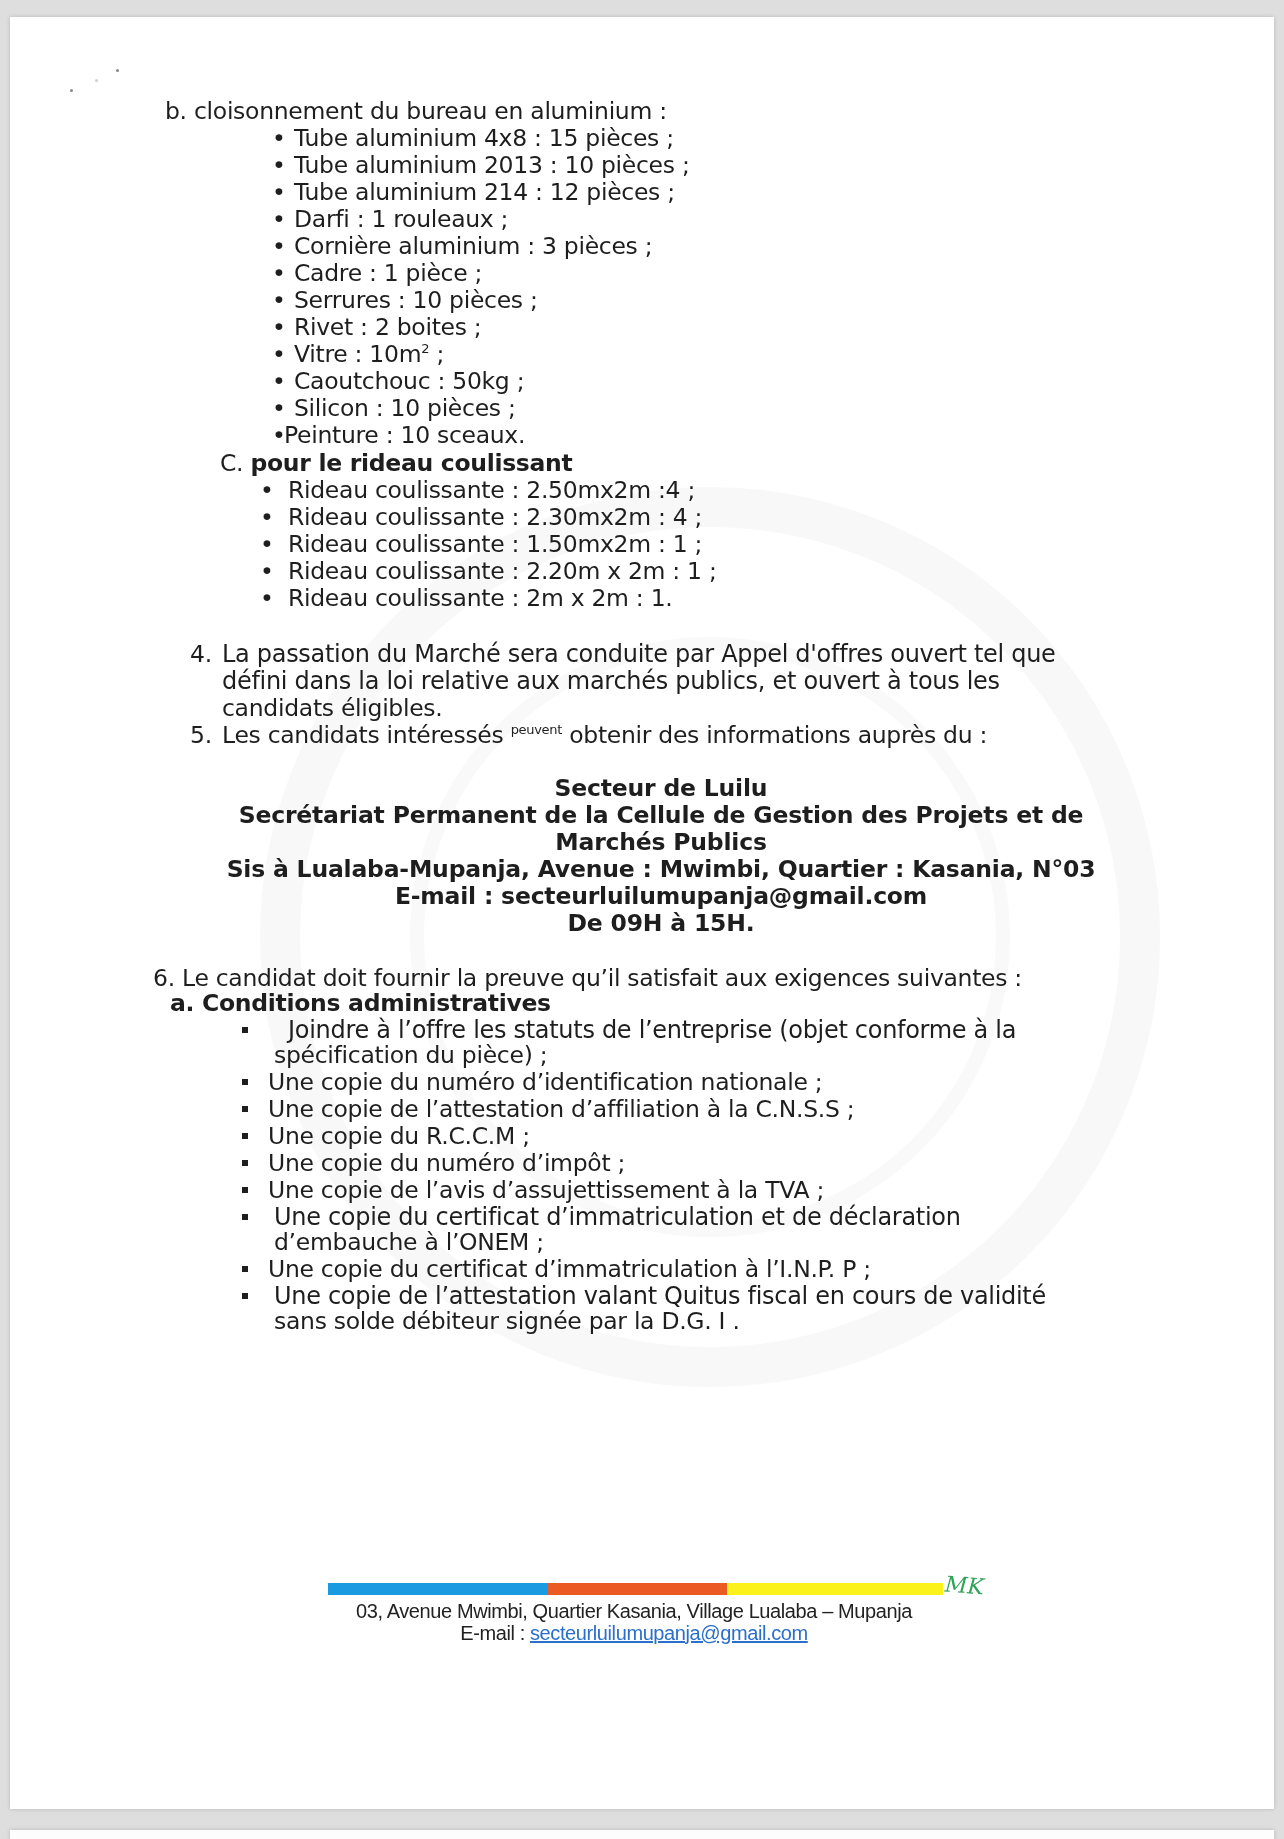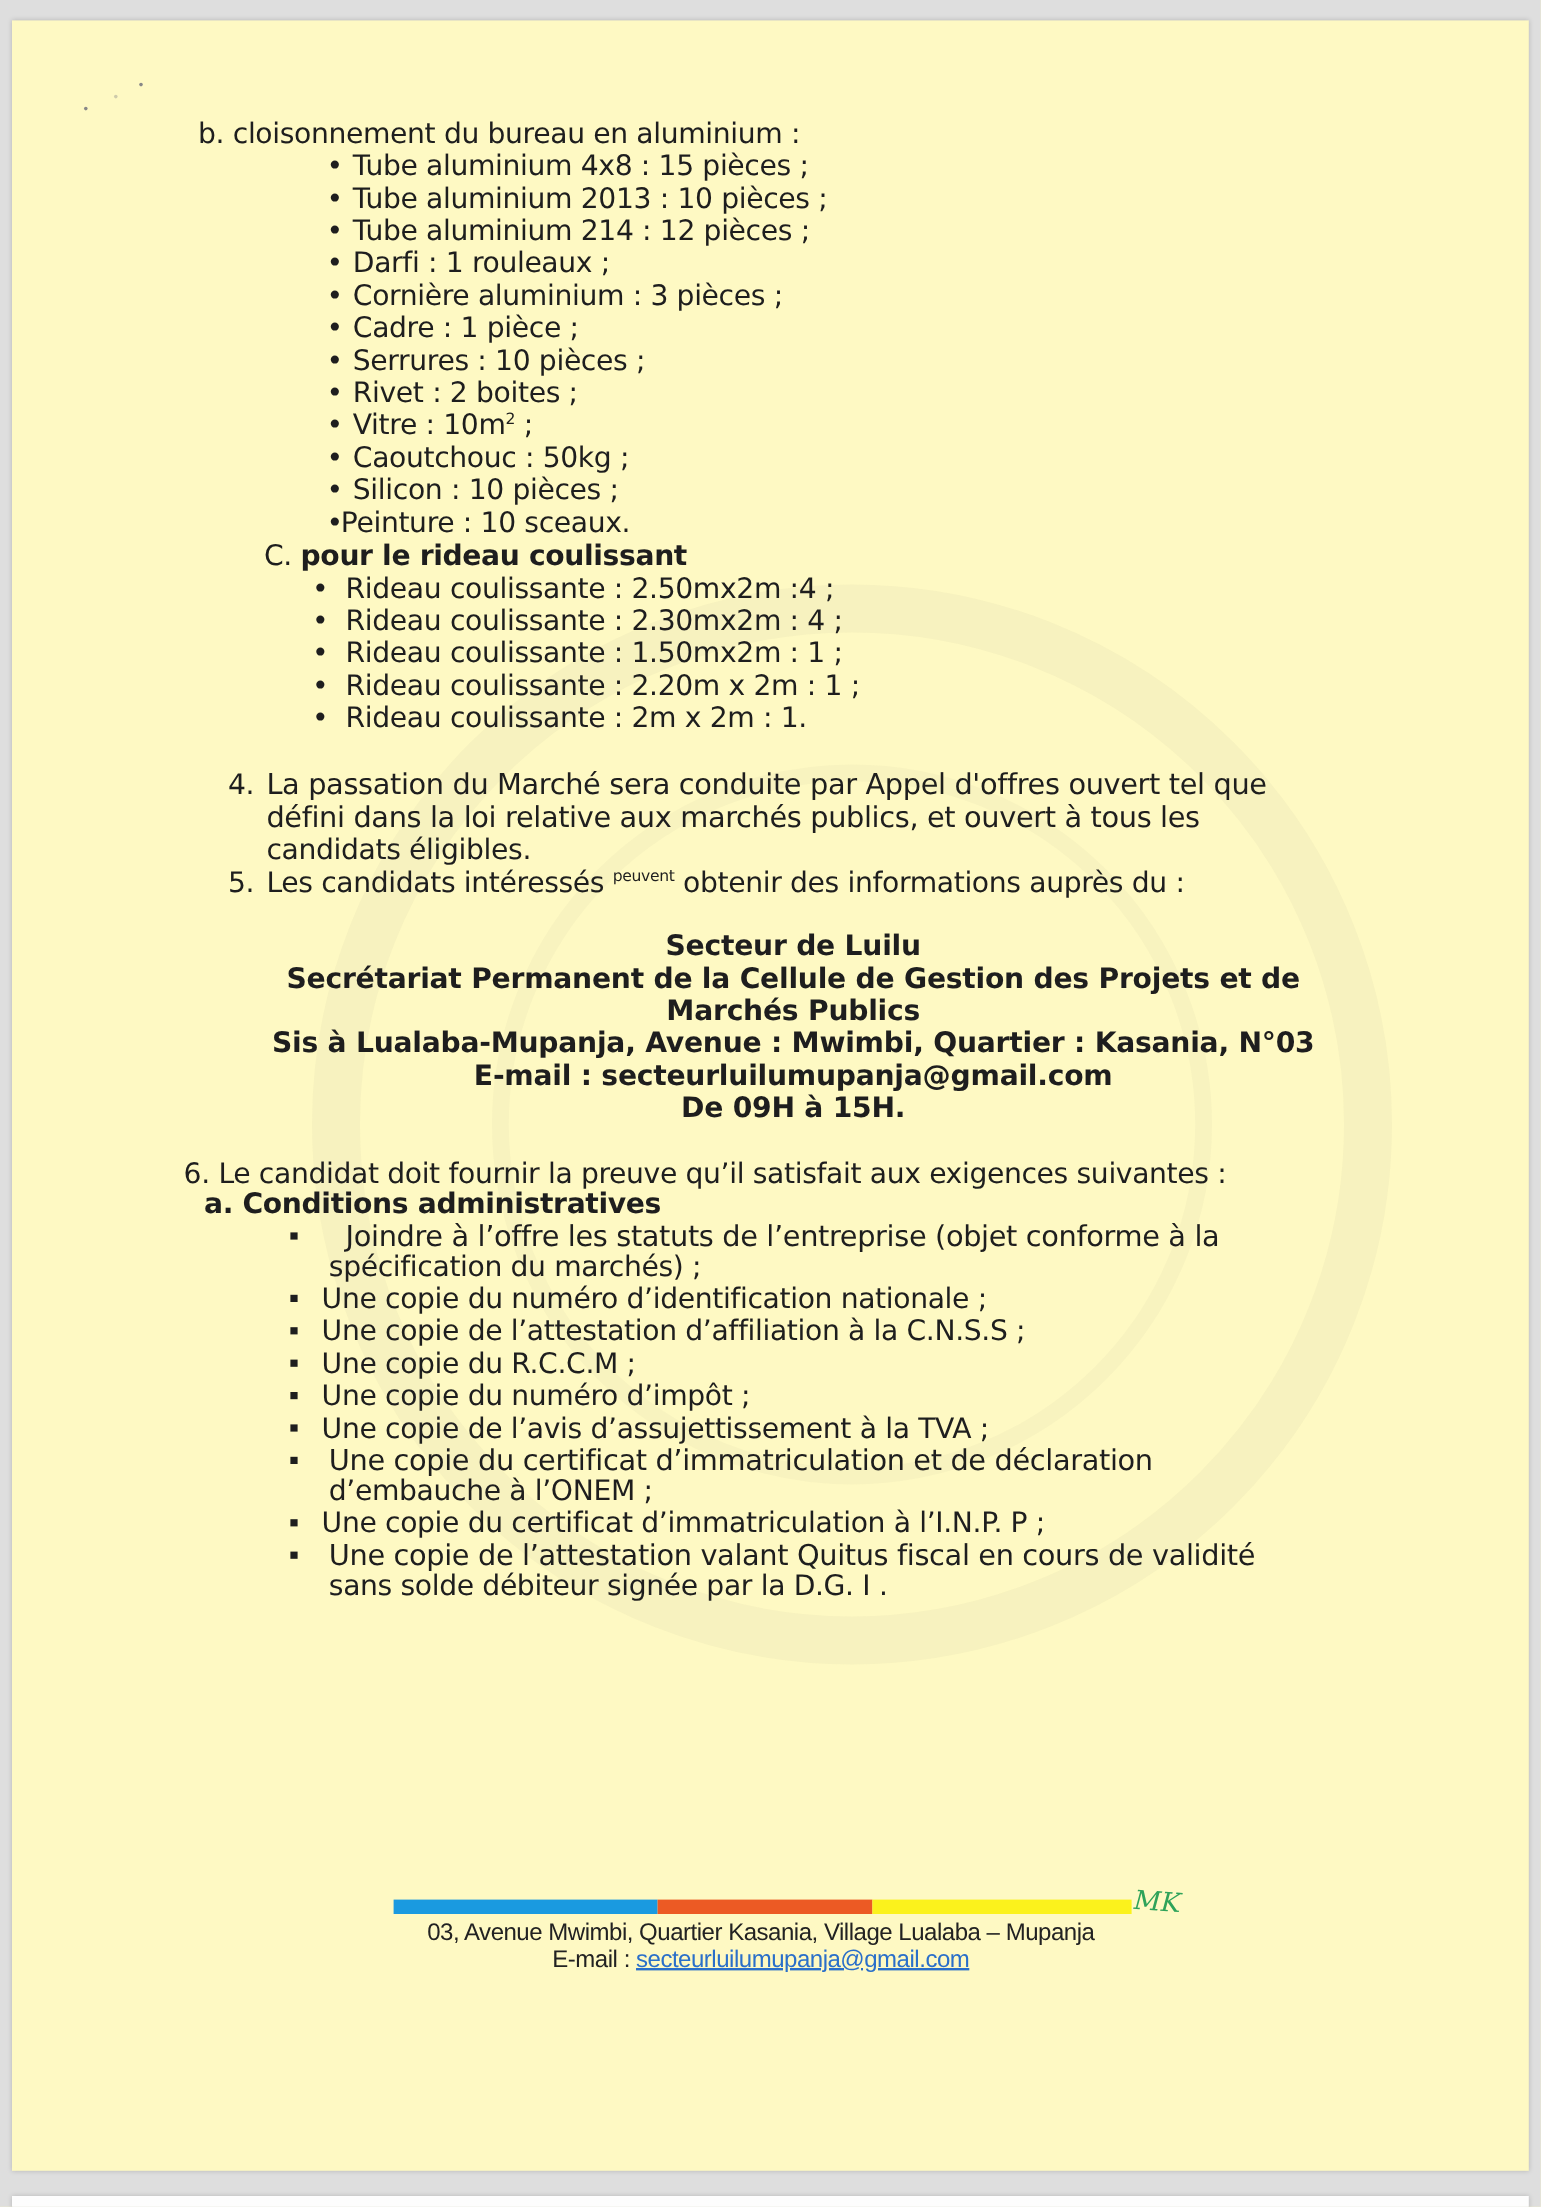--- a/index.html
+++ b/index.html
@@ -8,21 +8,21 @@
     background: #dedede;
     position: relative;
     overflow: hidden;
     font-family: "DejaVu Sans", sans-serif;
     color: #1e1e1e;
   }
   .page {
     position: absolute;
     left: 10px; top: 17px;
     width: 1264px; height: 1792px;
-    background: #fef9c3;
+    background: #ffffff;
     box-shadow: 0 0 4px rgba(0,0,0,0.18);
     overflow: hidden;
   }
   .page2 {
     position: absolute;
     left: 10px; top: 1830px;
     width: 1264px; height: 40px;
     background: #fdfdfd;
     box-shadow: 0 0 4px rgba(0,0,0,0.18);
   }
@@ -117,21 +117,21 @@
   </div>
 
   <div>
     <div class="abs t" style="left:143px;top:947px">6.</div>
     <div class="abs t" style="left:172px;top:947px">Le candidat doit fournir la preuve qu’il satisfait aux exigences suivantes :</div>
     <div class="abs t b" style="left:160px;top:972px;">a. Conditions administratives</div>
 
     <div>
       <div class="abs bullet-line sq" style="left:232px;top:999px"></div>
       <div class="just" style="left:278px;top:999px;width:644px">Joindre à l’offre les statuts de l’entreprise (objet conforme à la</div>
-      <div class="abs t" style="left:264px;top:1024px">spécification du marchés) ;</div>
+      <div class="abs t" style="left:264px;top:1024px">spécification du pièce) ;</div>
 
       <div class="abs bullet-line" style="left:232px;top:1051px"><span class="sq"></span><span>Une copie du numéro d’identification nationale ;</span></div>
       <div class="abs bullet-line" style="left:232px;top:1078px"><span class="sq"></span><span>Une copie de l’attestation d’affiliation  à la C.N.S.S ;</span></div>
       <div class="abs bullet-line" style="left:232px;top:1105px"><span class="sq"></span><span>Une copie du R.C.C.M ;</span></div>
       <div class="abs bullet-line" style="left:232px;top:1132px"><span class="sq"></span><span>Une copie du numéro d’impôt ;</span></div>
       <div class="abs bullet-line" style="left:232px;top:1159px"><span class="sq"></span><span>Une copie de l’avis d’assujettissement à la TVA ;</span></div>
 
       <div class="abs bullet-line sq" style="left:232px;top:1186px"></div>
       <div class="just" style="left:264px;top:1186px;width:658px">Une copie du certificat d’immatriculation et de déclaration</div>
       <div class="abs t" style="left:264px;top:1211px">d’embauche à l’ONEM ;</div>

